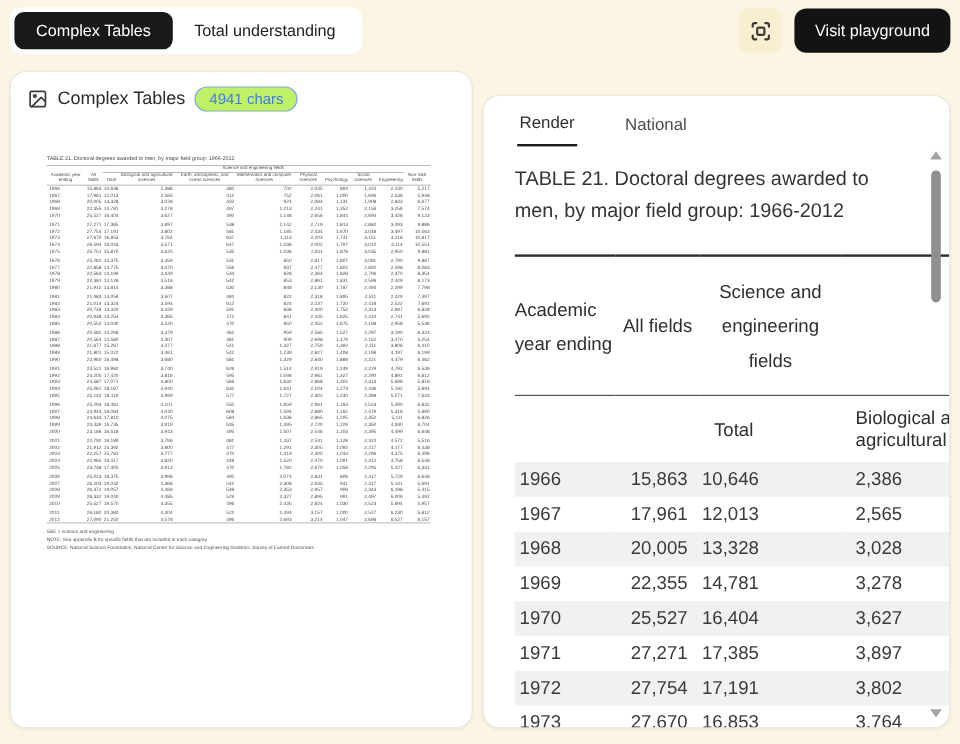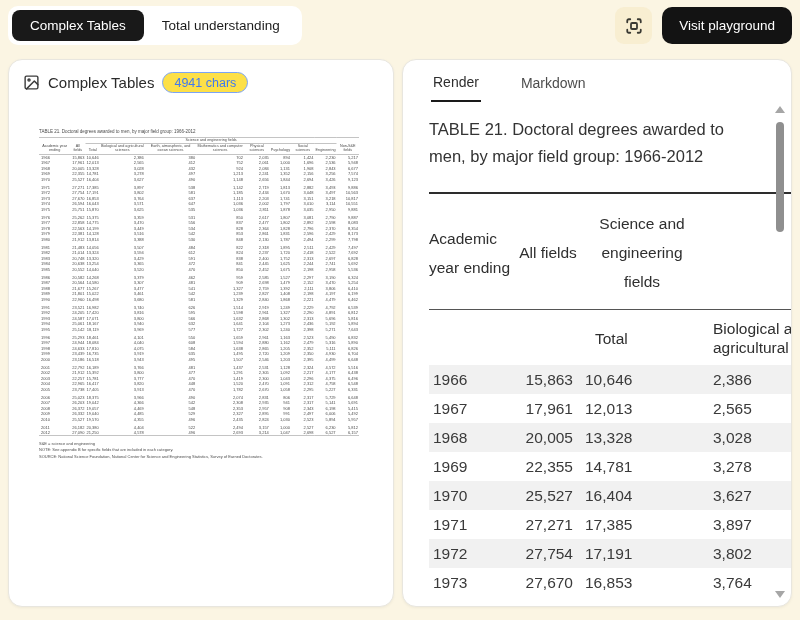--- a/index.html
+++ b/index.html
@@ -20,27 +20,27 @@
   .icon-btn { width:37px; height:37px; border:none; border-radius:9px; background:#f8eed1;
               display:flex; align-items:center; justify-content:center; cursor:pointer; }
   .visit-btn { border:none; background:#131313; color:#fff; font-family:inherit; font-size:13.5px;
                padding:11px 17px; border-radius:10px; cursor:pointer; }
 
   
   .content { display:flex; gap:8px; padding:0 8px; margin-top:10px; height:548px; }
   .card { background:#ffffff; border:1px solid #e8e6df; border-radius:14px;
           box-shadow:0 1px 3px rgba(0,0,0,0.05); overflow:hidden; position:relative; }
   .left-card { width:386px; }
-  .right-card { flex:1; }
+  .right-card { flex:1;margin-top:20px; }
 
   
   .lc-header { display:flex; align-items:center; gap:8px; padding:12px 14px 6px; }
   .lc-title { font-size:15px; color:#2b2b2b; }
   .badge { font-size:12.5px; color:#4079f1; border:1px solid #7ba4f5; border-radius:999px;
-           padding:2.5px 11px; background:#fde047; }
+           padding:2.5px 11px; background:#bef264; }
 
   
   .scan { padding:30px 0 0 30px; }
   .scan-inner { width:660px; transform:scale(0.5); transform-origin:0 0; color:#4c4c4c; }
   .scan-title { font-size:9px; margin-bottom:7px; color:#4a4a4a; }
   .scan-table { border-collapse:collapse; width:640px; border-top:1px solid #888; border-bottom:1px solid #888; }
   .scan-table td, .scan-table th { font-weight:normal; font-size:8px; line-height:11px;
         padding:0 2px; text-align:right; white-space:nowrap; color:#4c4c4c; }
   .scan-table thead th { font-size:7.5px; line-height:8.5px; vertical-align:bottom;
         padding-bottom:3px; white-space:normal; text-align:center; }
@@ -796,21 +796,21 @@
           <div class="scan-note">NOTE: See appendix B for specific fields that are included in each category.</div>
           <div class="scan-note">SOURCE: National Science Foundation, National Center for Science and Engineering Statistics, Survey of Earned Doctorates.</div>
         </div>
       </div>
     </div>
   </section>
 
   <section class="card right-card">
     <div class="rc-tabs">
       <button class="rtab active">Render</button>
-      <button class="rtab">Markdown</button>
+      <button class="rtab">National</button>
     </div>
 
     <div class="render-area">
       <h2 class="doc-title">TABLE 21. Doctoral degrees awarded to men, by major field group: 1966-2012</h2>
 
       <table class="rtable">
         <colgroup>
             <col class="c0">
             <col class="c1">
             <col class="c2">

